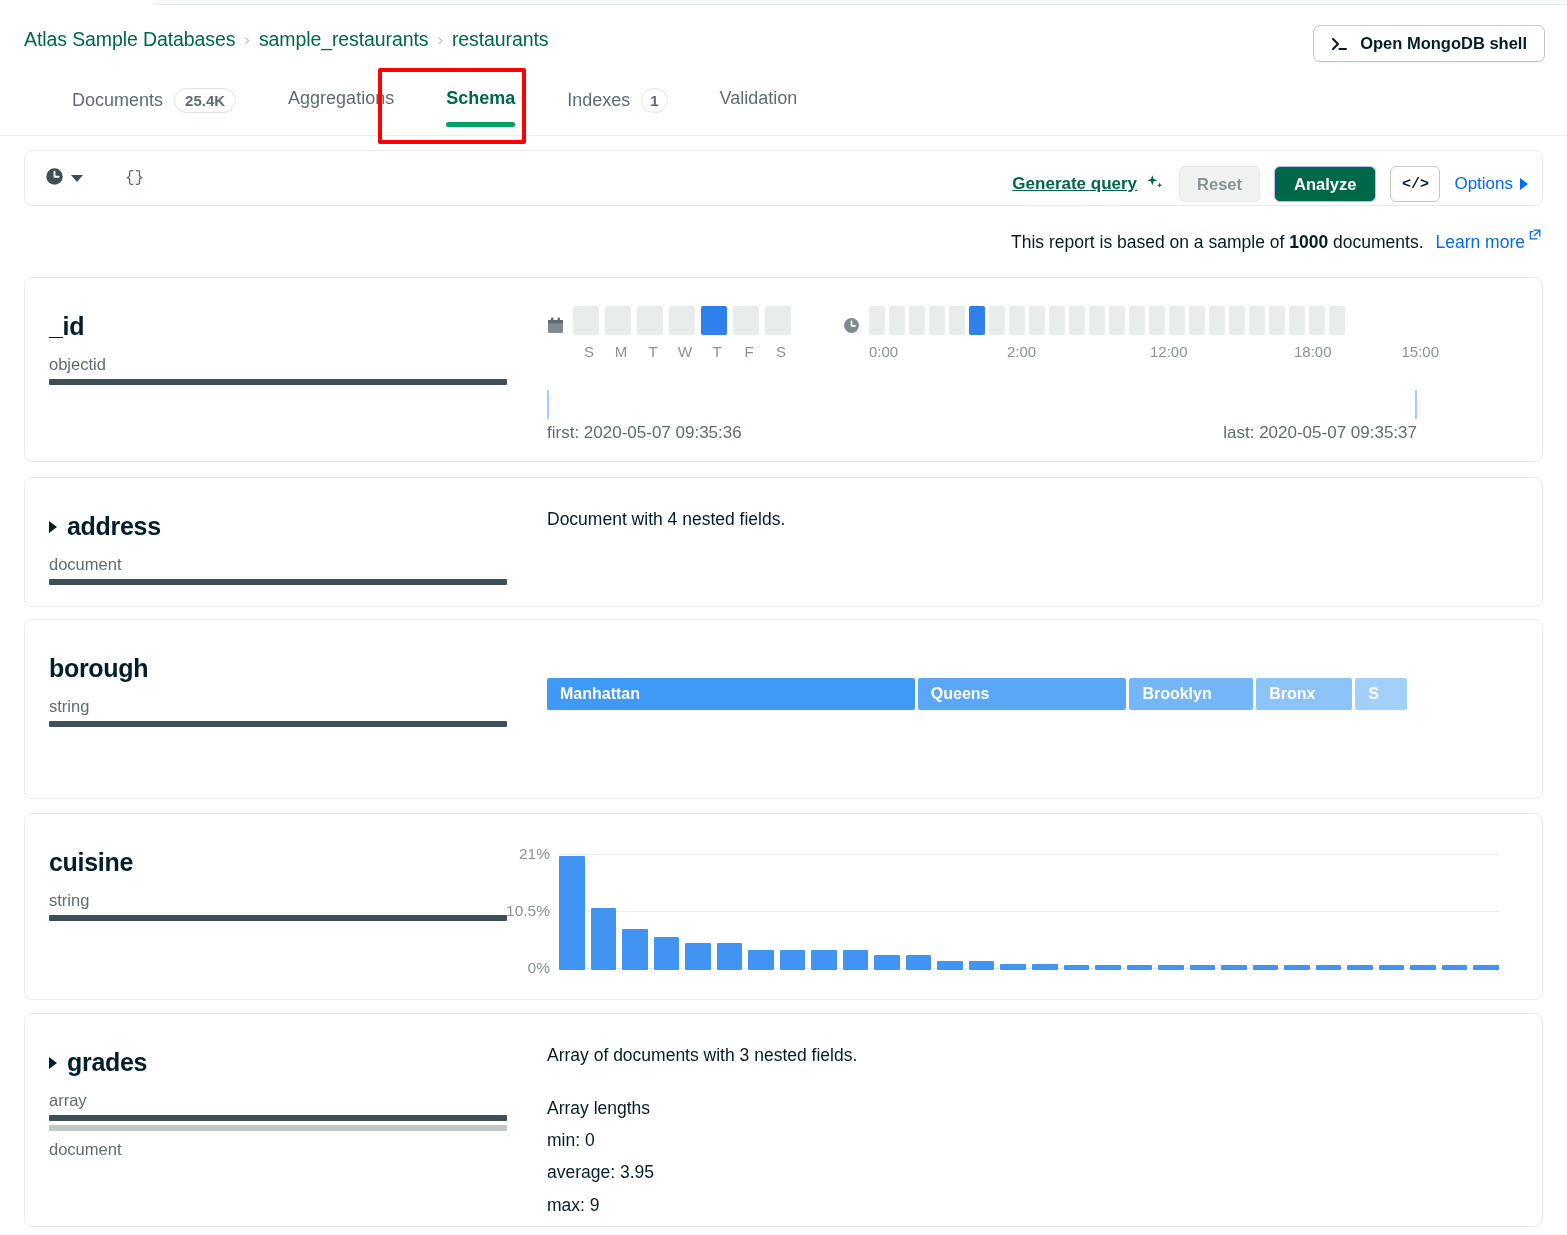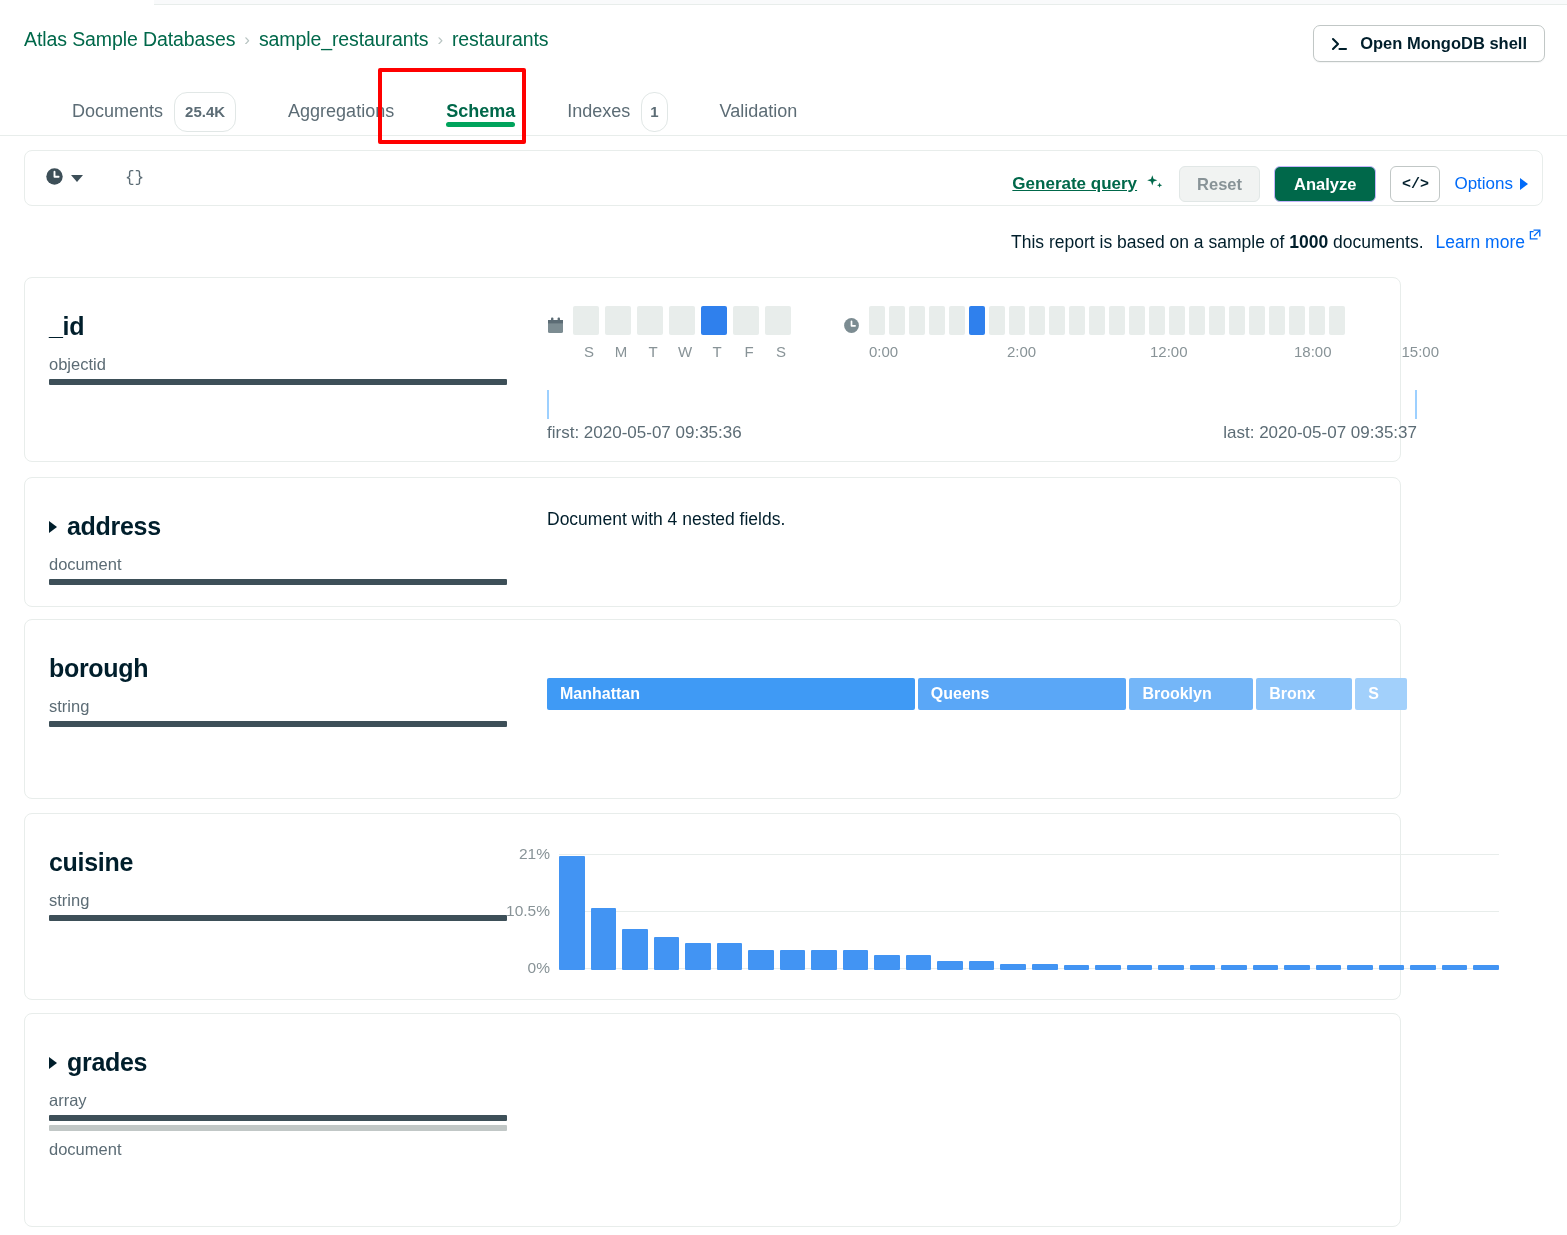--- a/index.html
+++ b/index.html
@@ -40,32 +40,32 @@
   .shell-btn .prompt-ico { display:flex; width:18px; height:14px; }
 
   
   .tabbar {
     position:absolute; left:0; top:72px; width:1567px; height:64px;
     border-bottom:1px solid #e8edeb; background:#fff;
   }
   .tabs { display:flex; align-items:flex-start; padding-left:46px; height:100%; }
   .tab {
     position:relative; height:100%;
-    display:flex; align-items:center; padding:16px 26px 0 26px;
+    display:flex; align-items:flex-start; padding:16px 26px 0 26px;
     font-size:18px; color:#5c6c75; cursor:pointer; white-space:nowrap;
   }
   .tab .tlabel { display:flex; align-items:center; gap:11px; }
   .tab.active { color:#00684a; font-weight:700; }
   .tab.active::after {
     content:""; position:absolute; left:26px; right:26px; bottom:8px;
     height:5px; border-radius:3px; background:#00a35c;
   }
   .pill {
     display:inline-flex; align-items:center; justify-content:center;
-    min-width:30px; height:40px; padding:0 10px;
+    min-width:30px; height:25px; padding:0 10px;
     border:1px solid #e1e7e6; border-radius:13px;
     font-size:15px; font-weight:600; color:#5c6c75; background:#fff;
   }
   .pill.small { min-width:25px; padding:0 8px; }
 
   
   .annot-box {
     position:absolute; left:378px; top:68px; width:148px; height:76px;
     border:4px solid #ff0000; border-radius:2px; pointer-events:none; z-index:40;
   }
@@ -104,21 +104,21 @@
   
   .sample-note {
     position:absolute; right:26px; top:229px;
     font-size:17.5px; color:#001e2b; display:flex; align-items:baseline; gap:12px;
   }
   .sample-note b { font-weight:700; }
   .learn-more { color:#016bf8; cursor:pointer; display:inline-flex; align-items:baseline; gap:4px; }
 
   
   .card {
-    position:absolute; left:24px; width:1377px;
+    position:absolute; left:24px; width:1519px;
     background:#fff; border:1px solid #e8edeb; border-radius:8px;
   }
   .card-inner { display:flex; height:100%; }
   .fname-col { width:480px; flex:none; padding:34px 0 0 24px; }
   .fname {
     font-size:25px; font-weight:700; letter-spacing:-0.3px; color:#001e2b;
     display:flex; align-items:center; gap:10px;
   }
   .tri { width:0;height:0;border-top:6px solid transparent;border-bottom:6px solid transparent;border-left:8px solid #001e2b; cursor:pointer; }
   .ftype { font-size:16.5px; color:#5c6c75; margin-top:14px; }
@@ -470,14 +470,23 @@
     <div class="fname-col">
       <div class="fname">
         <span class="tri"></span>
         <span>grades</span>
       </div>
       <div class="ftype">array</div>
       <div class="typebar"></div>
       <div class="typebar light"></div>
       <div class="ftype2">document</div>
     </div>
+    <div class="chart-col">
+      <div class="rtext">
+        <div>Array of documents with 3 nested fields.</div>
+        <div class="blk">Array lengths</div>
+        <div class="ln">min: 0</div>
+        <div class="ln">average: 3.95</div>
+        <div class="ln">max: 9</div>
+      </div>
+    </div>
   </div>
 </div>
 
 </body></html>

